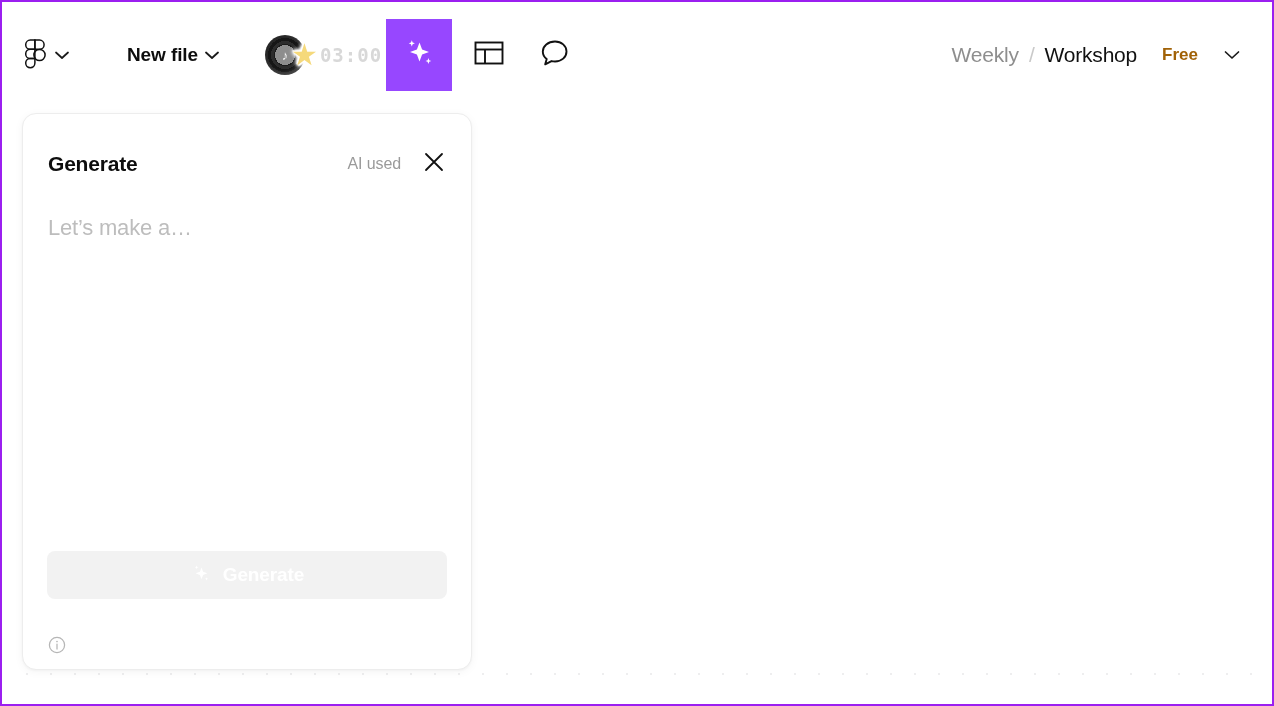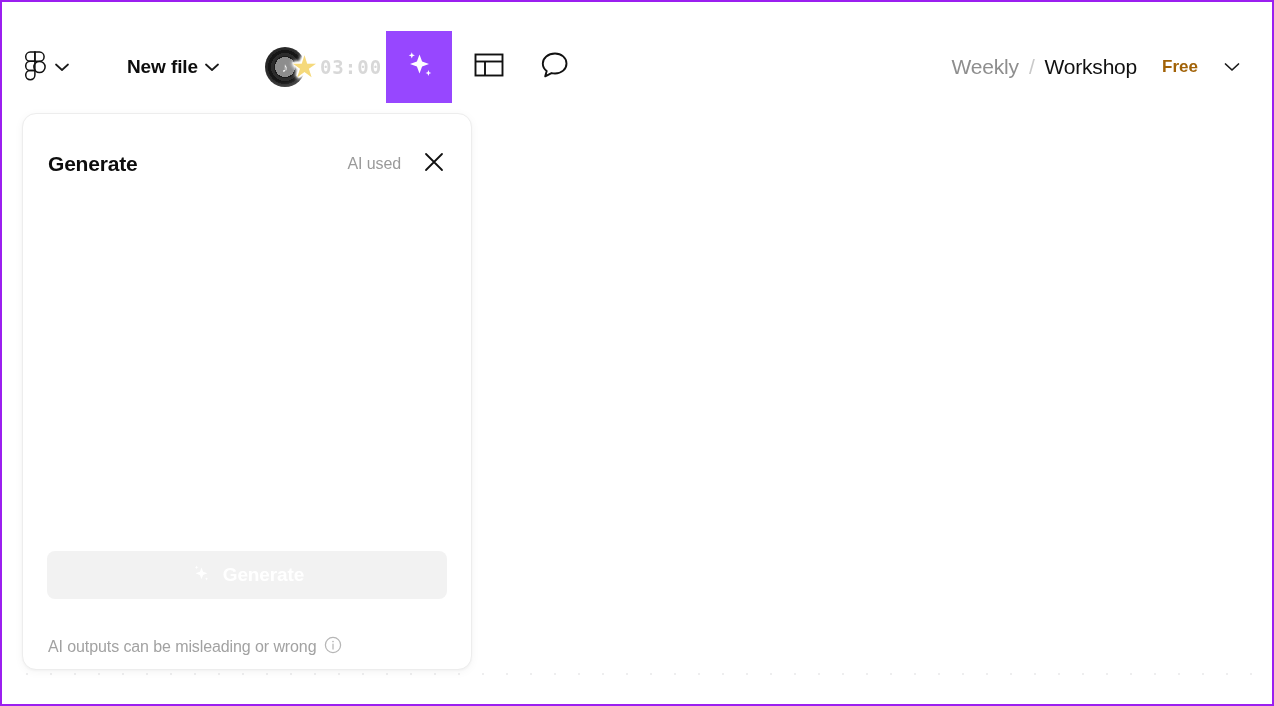--- a/index.html
+++ b/index.html
@@ -45,21 +45,21 @@
     top: 0;
     width: 2px; height: 2px;
     background: #e8e8ea;
     border-radius: 50%;
     display: block;
   }
 
   
   #toolbar {
     position: absolute;
-    top: 16px; left: 2px; right: 2px;
+    top: 4px; left: 2px; right: 2px;
     height: 98px;
     background: #ffffff;
     display: flex;
     align-items: flex-start;
     z-index: 20;
     gap: 41px;
   }
   .tb-left {
     display: flex;
     align-items: center;
@@ -453,37 +453,39 @@
       <span class="panel-beta">AI used</span>
       <span class="panel-close">
         <span>
           <svg width="22" height="22" viewBox="0 0 22 22" fill="none">
             <path d="M3 3l16 16M19 3L3 19" stroke="#111" stroke-width="1.8" stroke-linecap="round"></path>
           </svg>
         </span>
       </span>
     </div>
 
+    <div class="prompt-area">
+      <div class="prompt-placeholder">Let’s make a…</div>
+    </div>
 
 
     <div class="panel-spacer"></div>
 
     <button class="generate-btn">
       <span>
         <svg width="22" height="22" viewBox="0 0 22 22" fill="none">
           <path d="M11.5 4.4l1.6 4.3 4.3 1.6-4.3 1.6-1.6 4.3-1.6-4.3-4.3-1.6 4.3-1.6 1.6-4.3z" fill="#ffffff"></path>
           <path d="M6.6 2.4l.5 1.4 1.4.5-1.4.5-.5 1.4-.5-1.4-1.4-.5 1.4-.5.5-1.4z" fill="#ffffff"></path>
           <path d="M16.6 14.2l.45 1.2 1.2.45-1.2.45-.45 1.2-.45-1.2-1.2-.45 1.2-.45.45-1.2z" fill="#ffffff"></path>
         </svg>
       </span>
       <span class="gen-label">Generate</span>
     </button>
 
     <div class="panel-footer">
-      <span class="footer-text">AI outputs can be misleading or wrong</span>
       <span class="info-icon">
         <span>
           <svg width="18" height="18" viewBox="0 0 18 18" fill="none">
             <circle cx="9" cy="9" r="7.6" stroke="#b6b6b6" stroke-width="1.25"></circle>
             <circle cx="9" cy="5.5" r="0.85" fill="#b6b6b6"></circle>
             <path d="M9 8v5" stroke="#b6b6b6" stroke-width="1.25" stroke-linecap="round"></path>
           </svg>
         </span>
       </span>
     </div>

